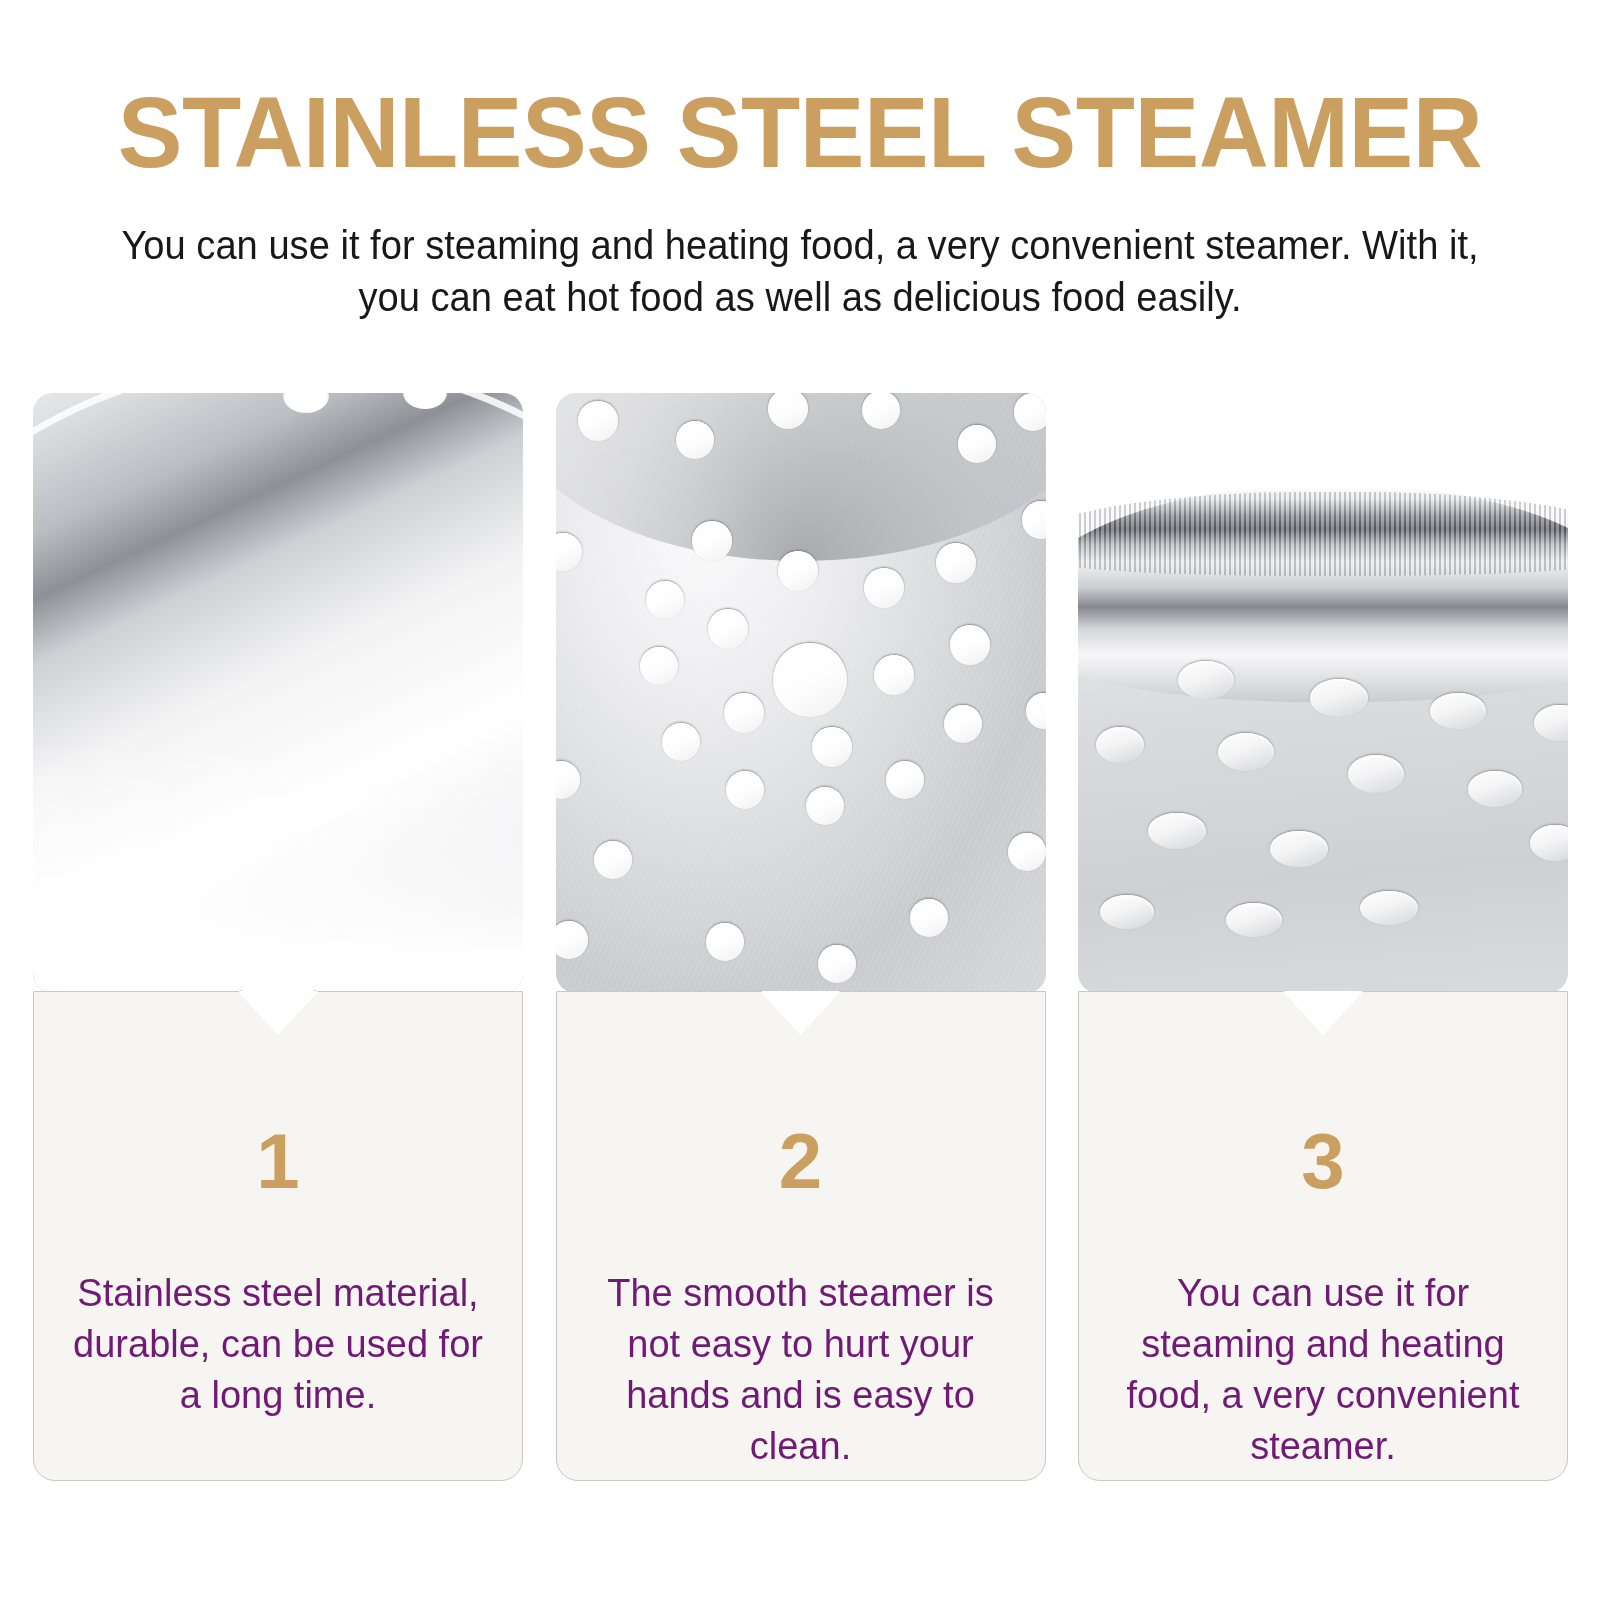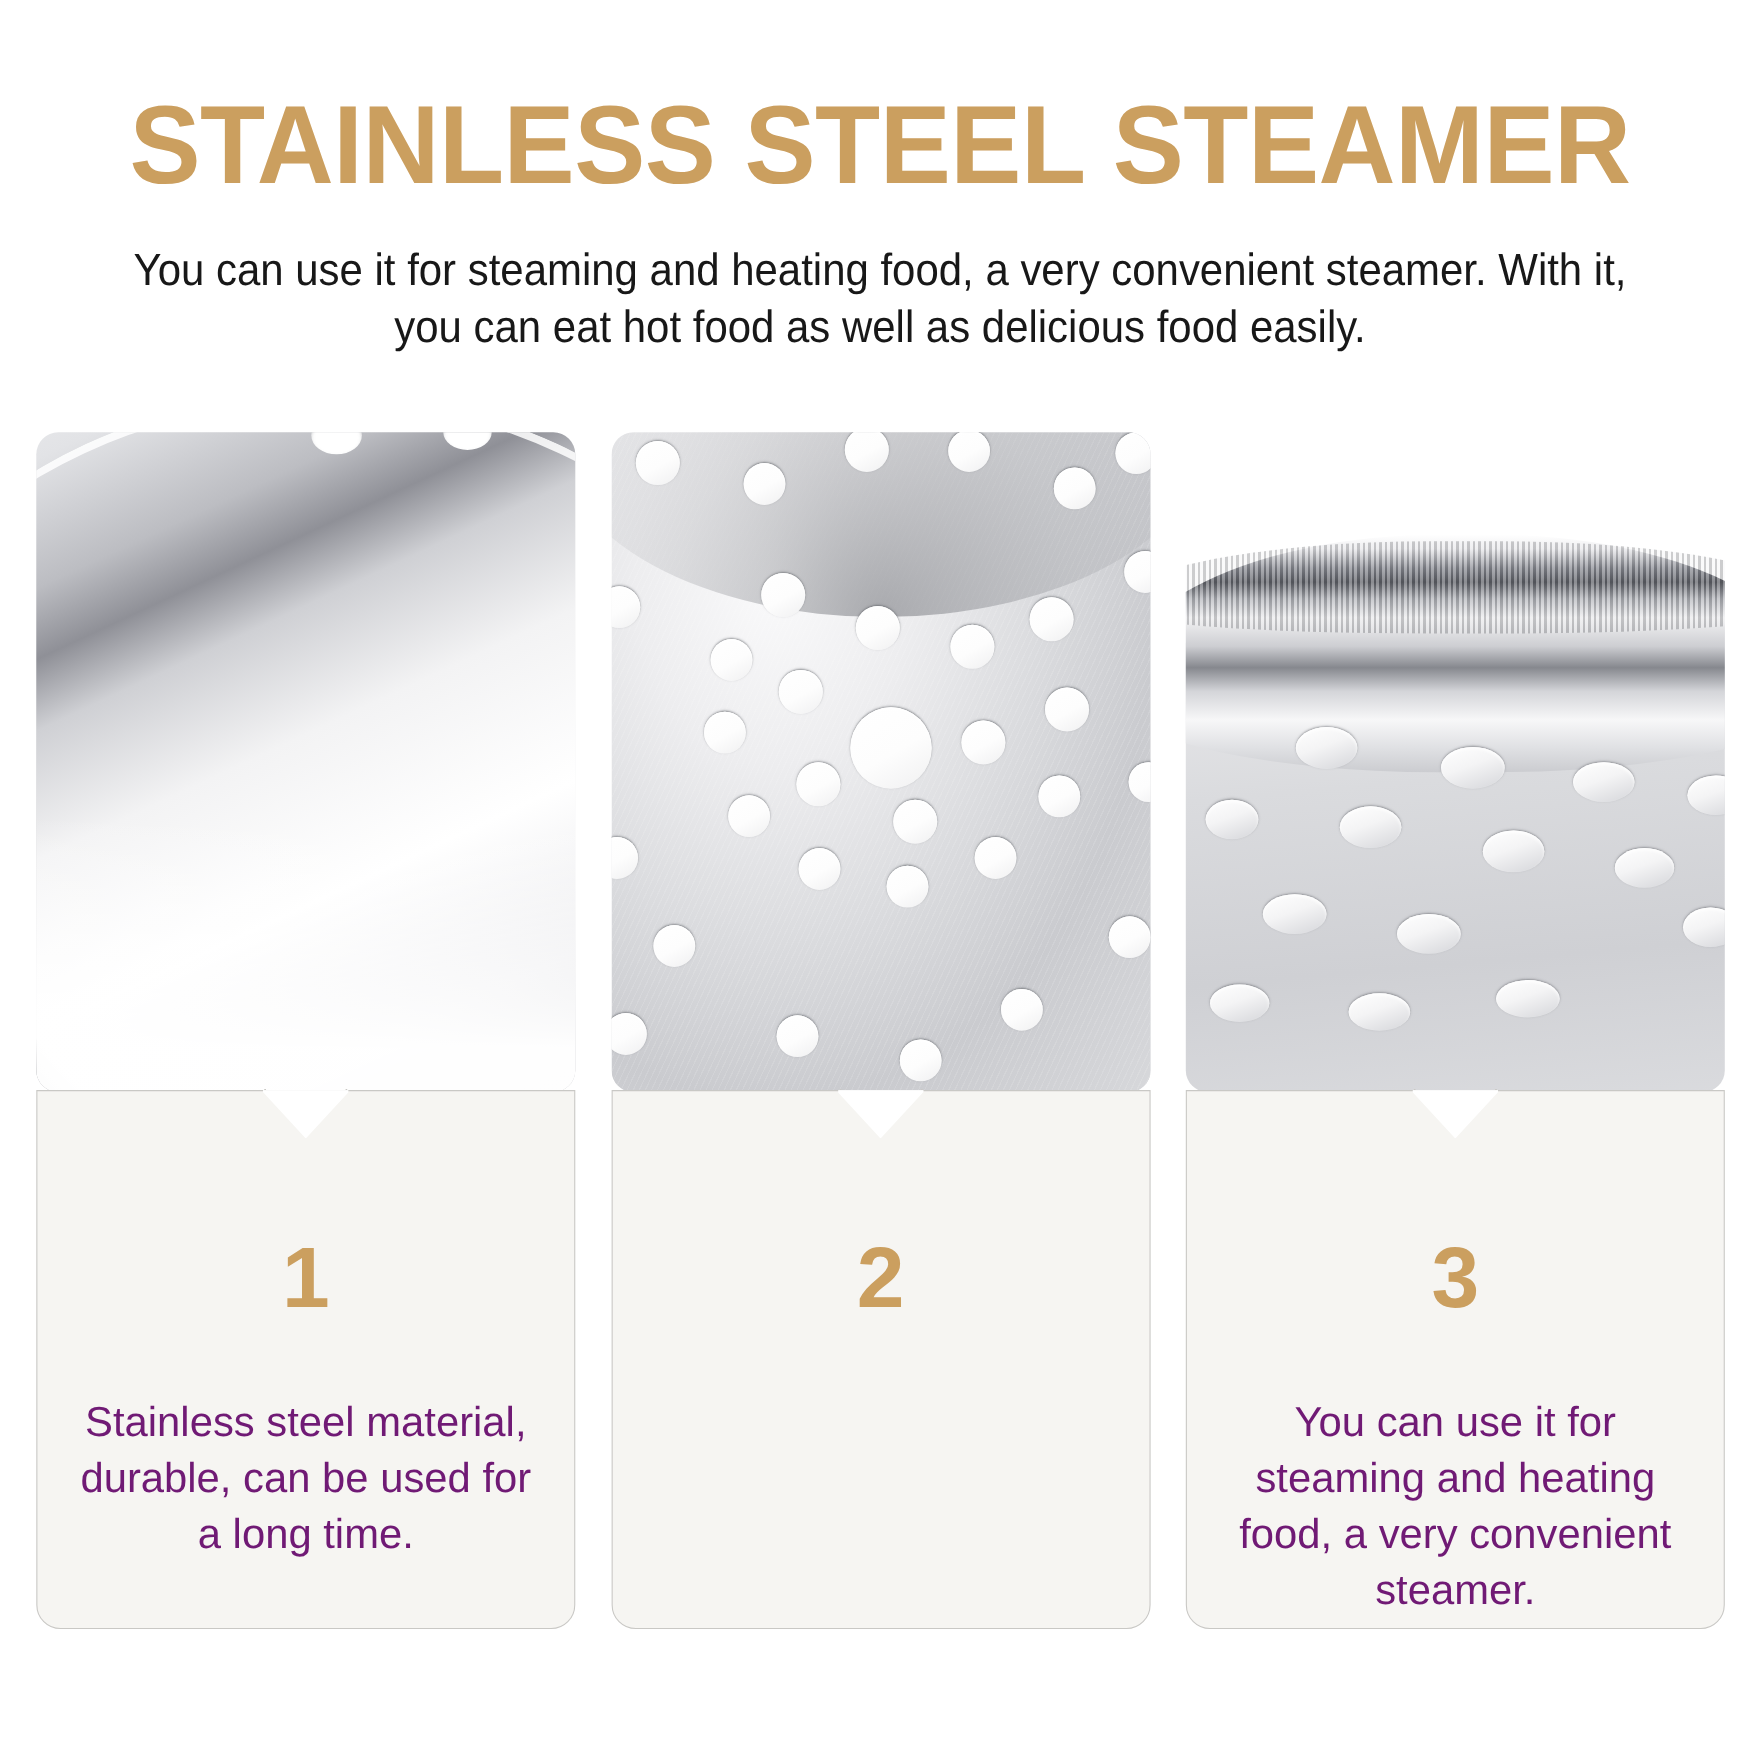--- a/index.html
+++ b/index.html
@@ -331,20 +331,21 @@
             <div class="c2-plate"></div>
             <div class="c2-brush"></div>
           </div>
         </div>
         <svg class="tab-outline" viewBox="0 0 76 42">
           <path d="M1 1 L1 2 L38 41 L75 2 L75 1" fill="none" stroke="#C9C8C5" stroke-width="1.6"></path>
         </svg>
       </div>
       <div class="panel">
         <div class="step-number">2</div>
+        <div class="step-caption">The smooth steamer is not easy to hurt your hands and is easy to clean.</div>
       </div>
     </div>
 
     <div class="card">
       <div class="photo-wrap">
         <div class="photo">
           <div class="c3-white"></div>
           <div class="c3-body"></div>
           <div class="c3-rimband"></div>
           <div class="c3-rimtex"></div>

